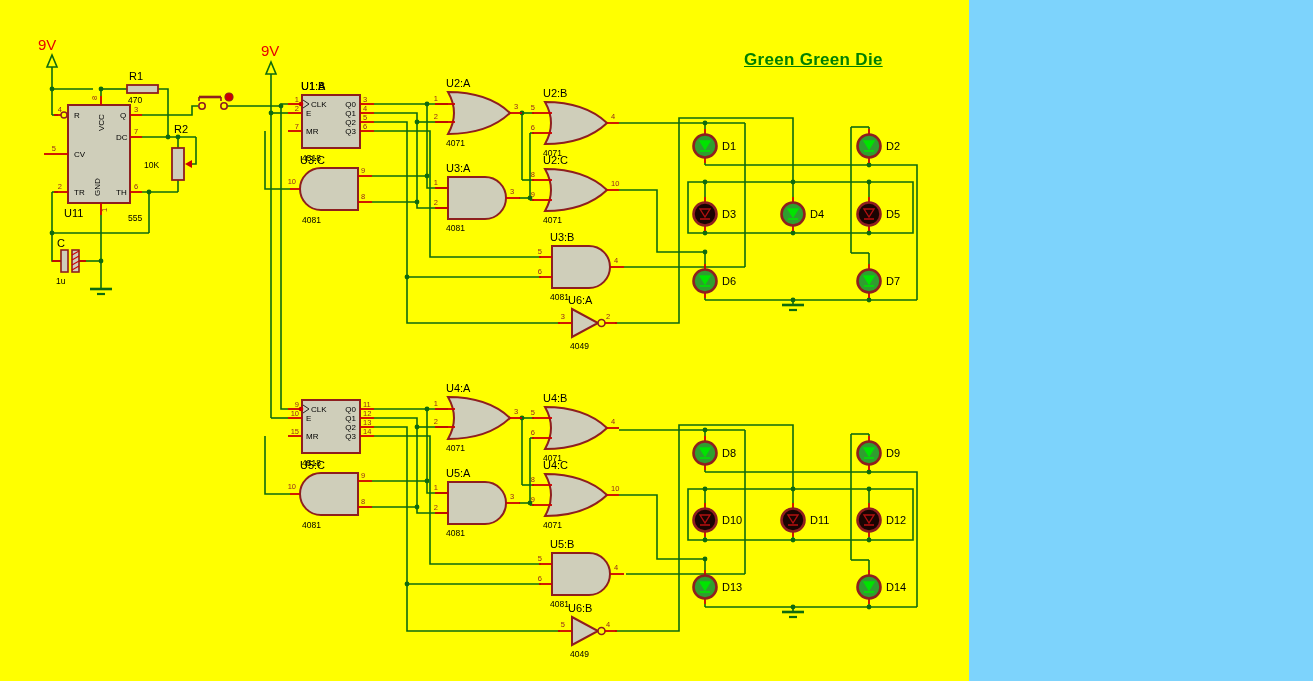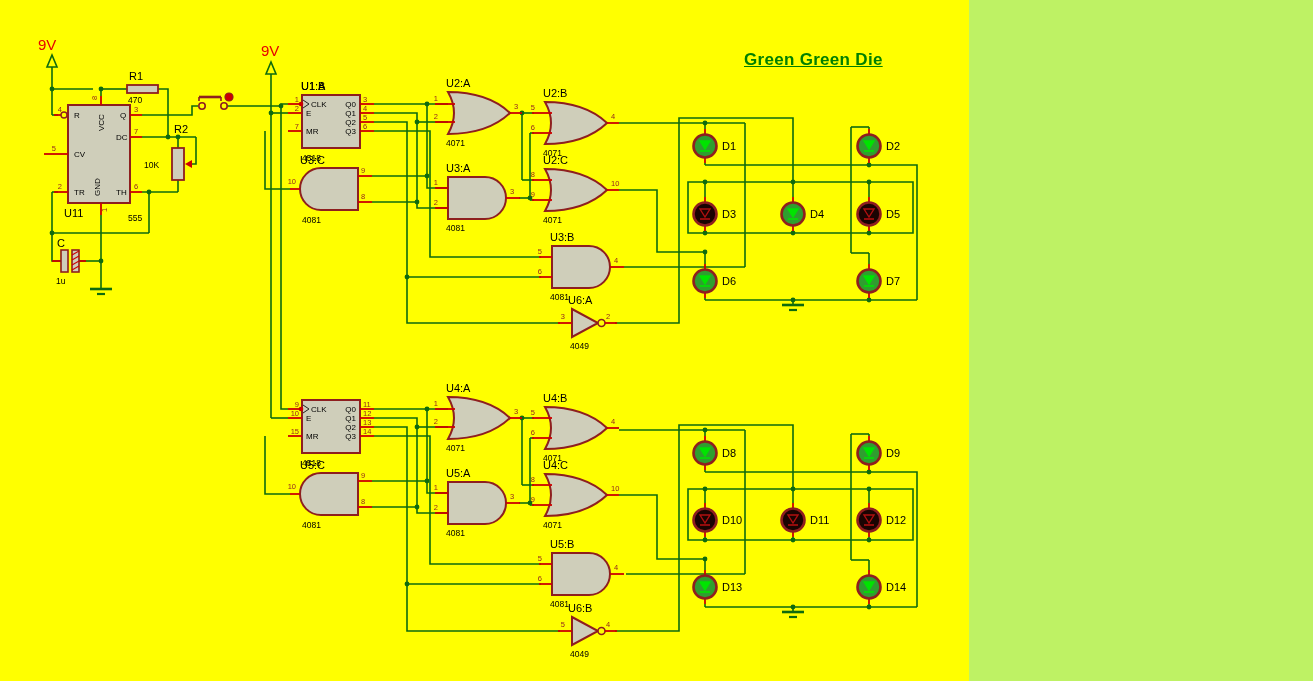--- a/index.html
+++ b/index.html
@@ -1,17 +1,17 @@
 <!DOCTYPE html>
 <html><head>
 <meta charset="utf-8">
 <style>
   html,body{margin:0;padding:0;background:#ffffff;}
   body{font-family:"Liberation Sans","DejaVu Sans",sans-serif;}
-  #stage{position:relative;width:1313px;height:681px;background:#bef264;overflow:hidden;}
+  #stage{position:relative;width:1313px;height:681px;background:#7dd3fc;overflow:hidden;}
   #schem{position:absolute;left:0;top:0;}
   #title{position:absolute;left:744px;top:50px;font-size:17px;font-weight:bold;
          text-decoration:underline;color:#008000;letter-spacing:.3px;cursor:default;}
   svg text{font-family:"Liberation Sans","DejaVu Sans",sans-serif;}
 </style>
 </head>
 <body>
 
 <div id="stage">
   <svg id="schem" width="1313" height="681">

